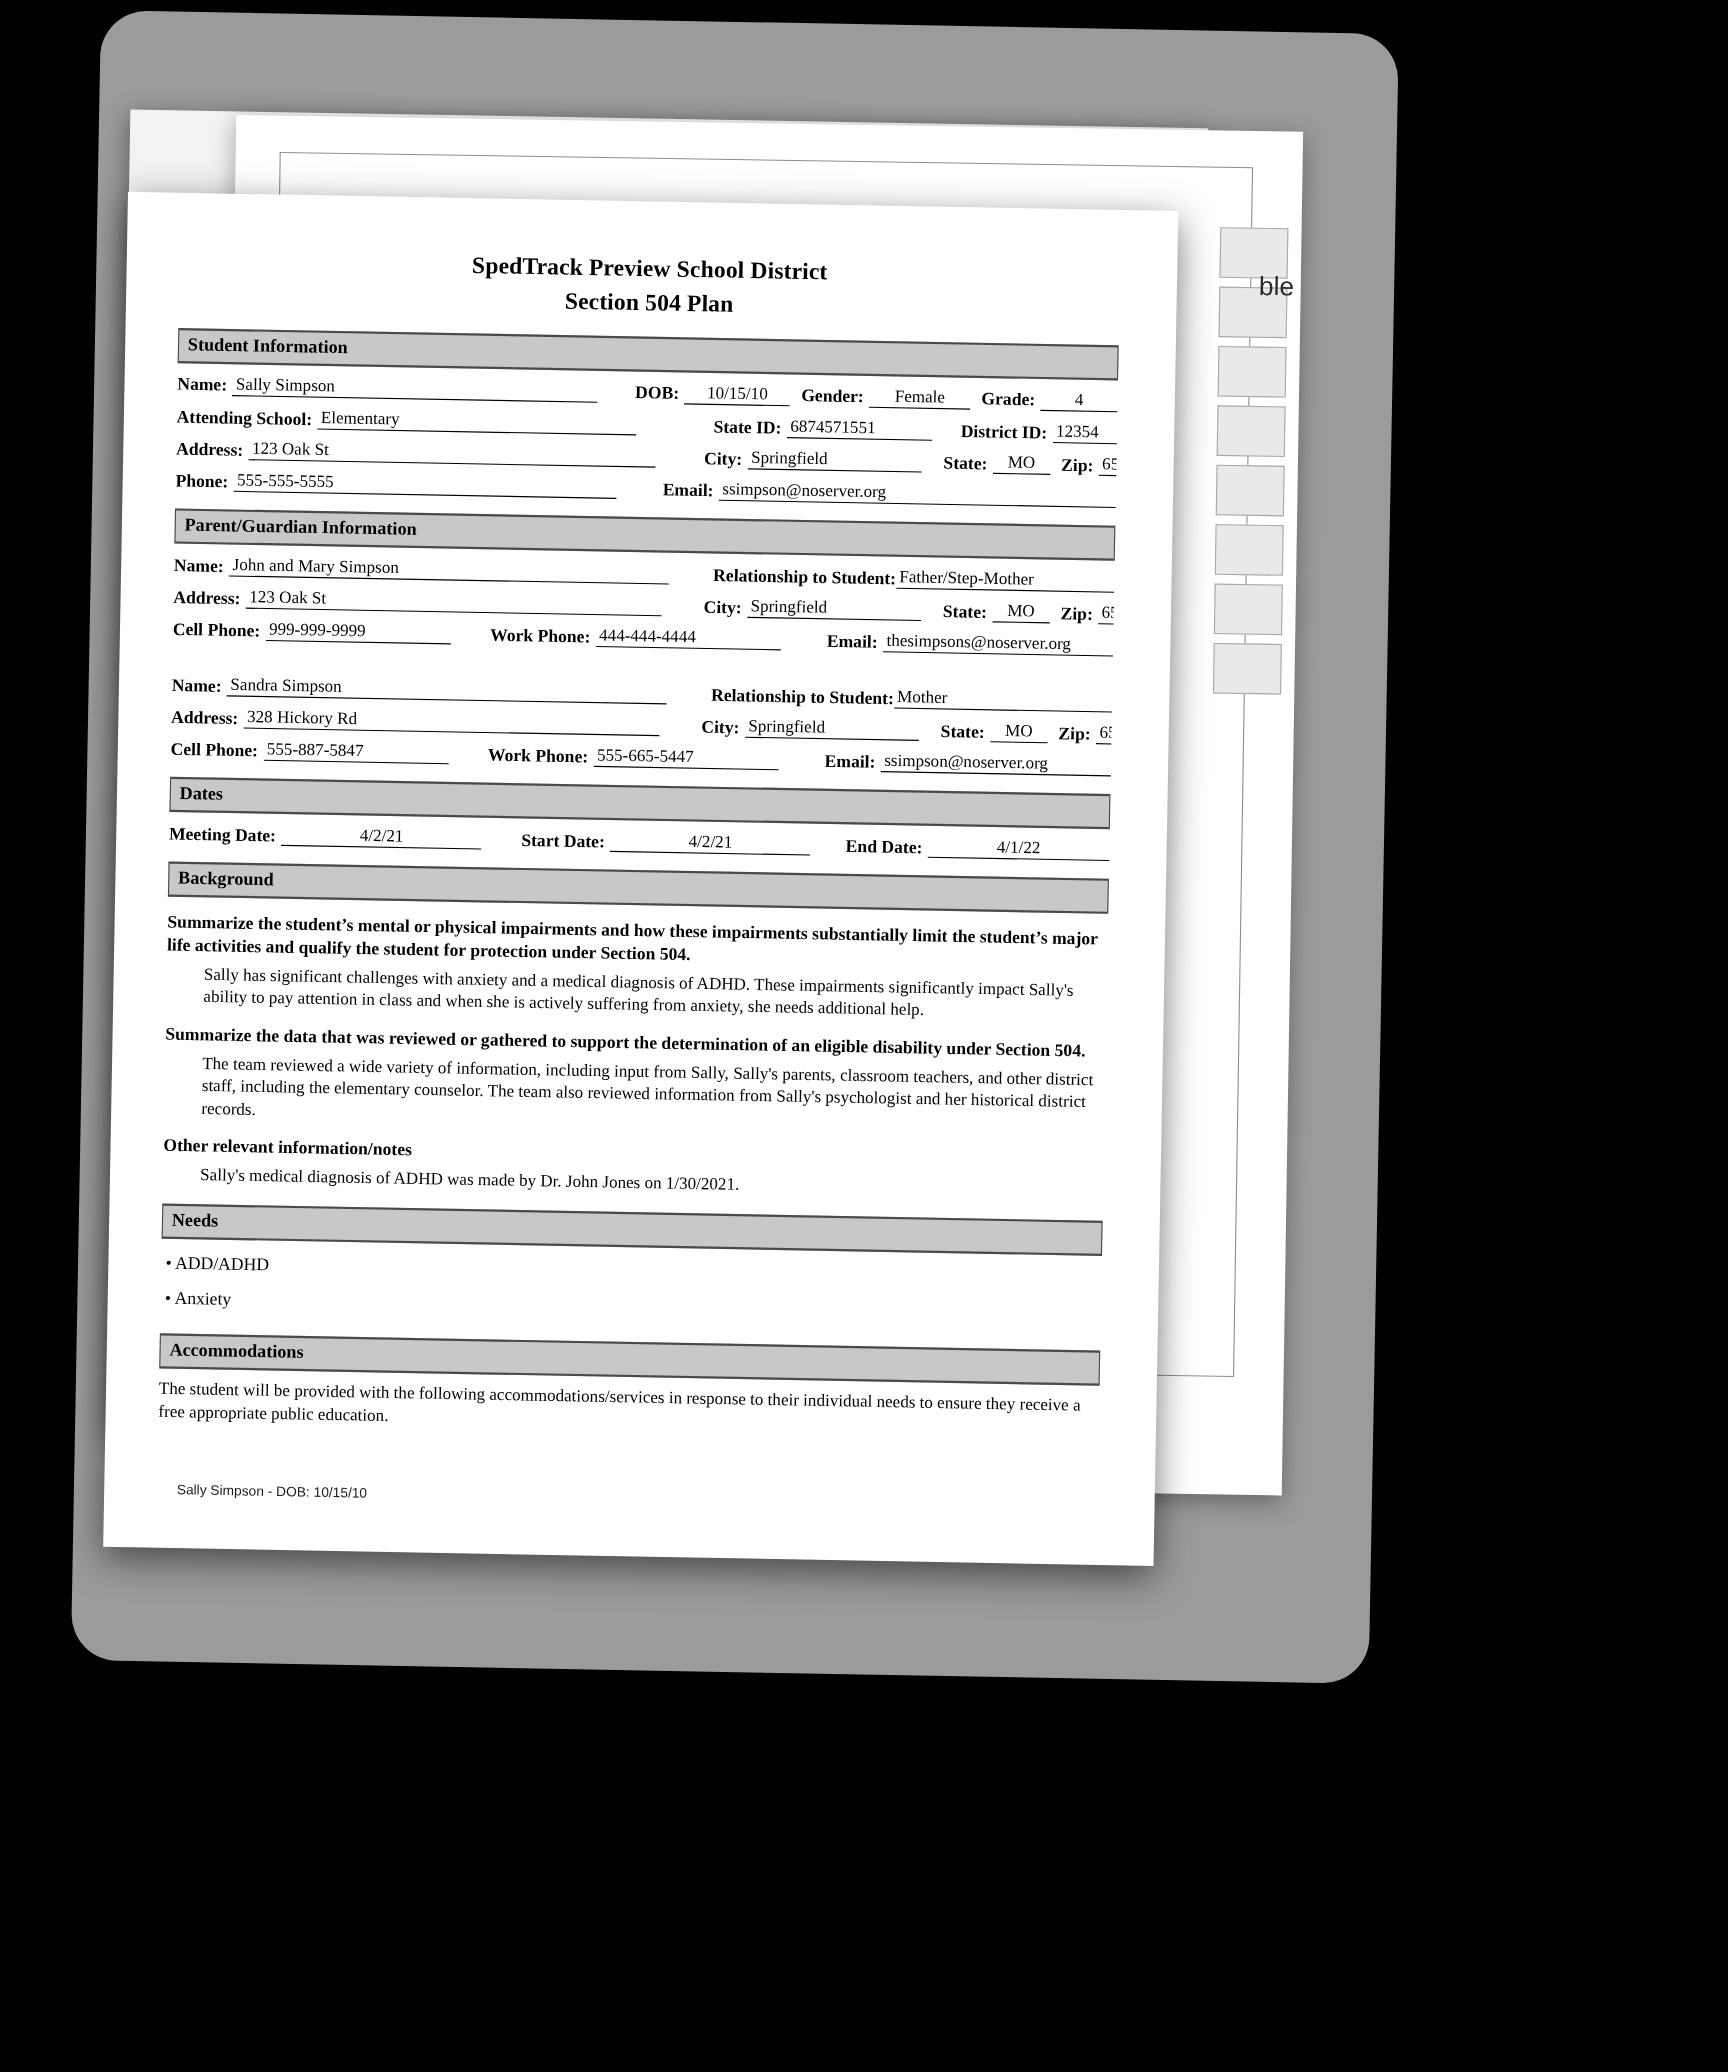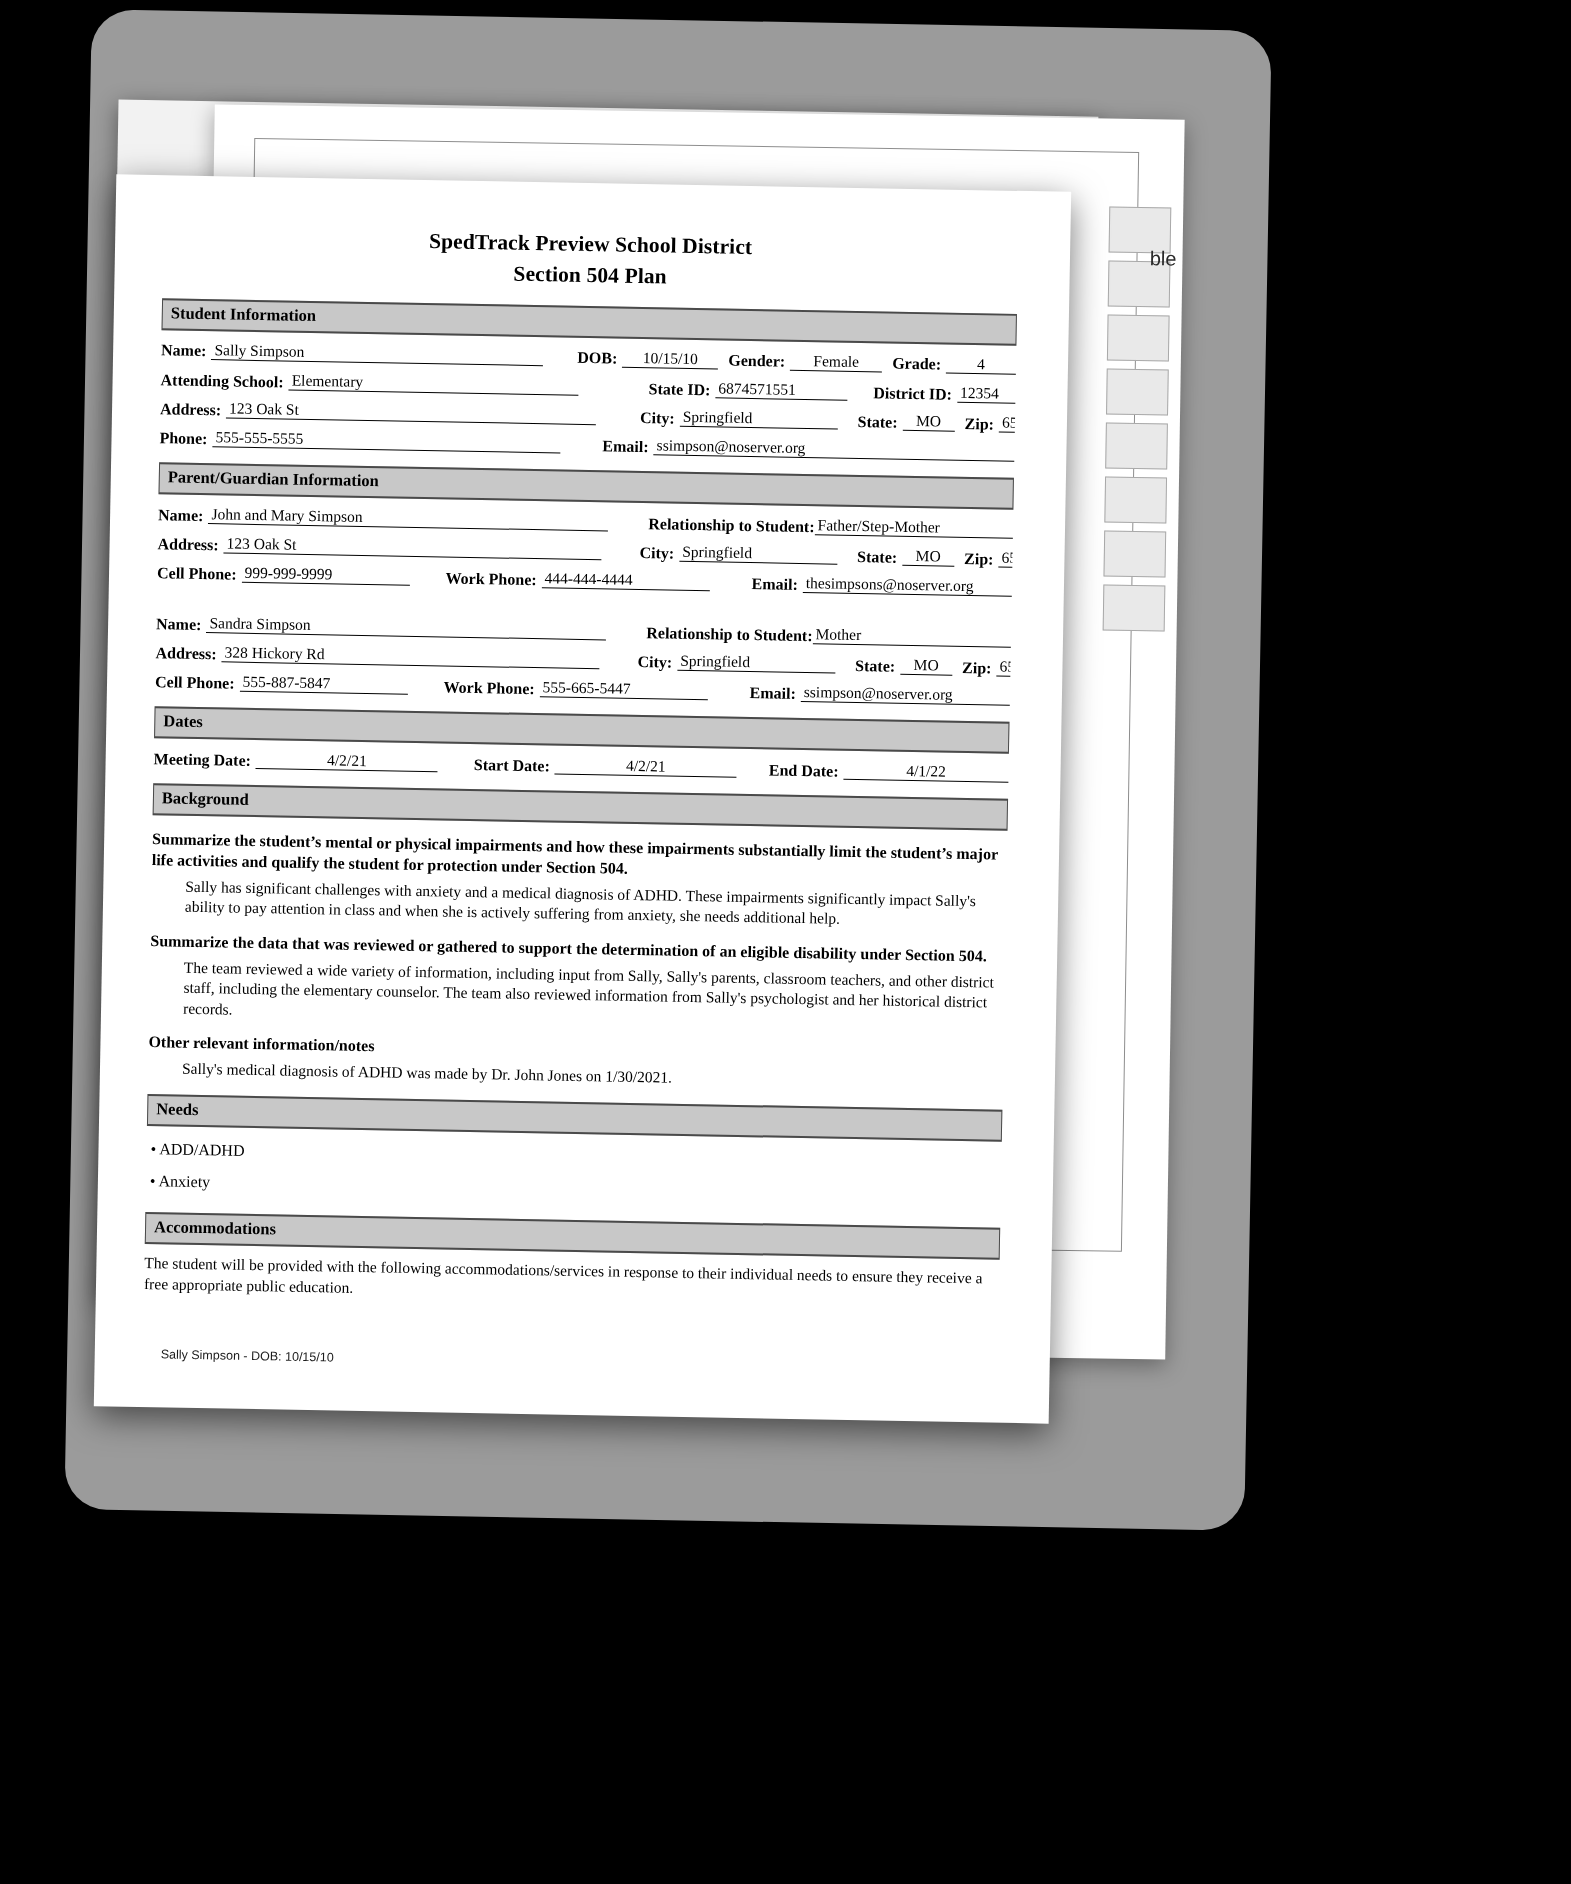--- a/index.html
+++ b/index.html
@@ -59,21 +59,21 @@
     display: flex; flex-direction: column; gap: 8px;
   }
   .side-box {
     background: #e9e9e9;
     border: 1px solid #a9a9a9;
     height: 46px;
   }
   .side-label {
     position: absolute;
     right: 6px; top: 128px;
-    font-size: 20px;
+    font-size: 24px;
     color: #2a2a2a;
     font-family: "Liberation Sans", sans-serif;
   }
 
   
   .page {
     position: absolute;
     left: 105px; top: 183px;
     width: 955px; height: 1232px;
     background: #ffffff;

